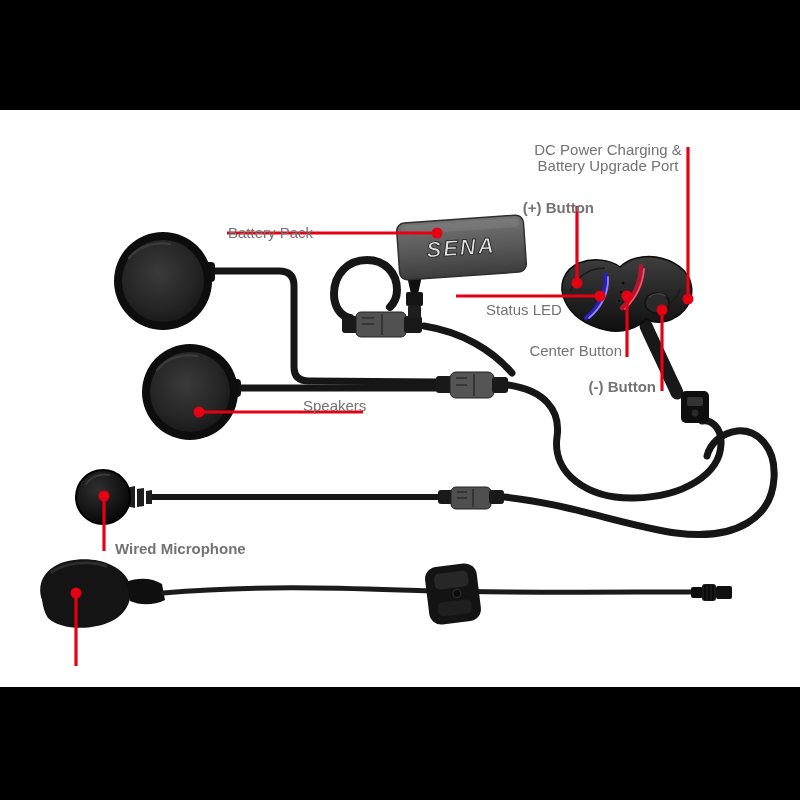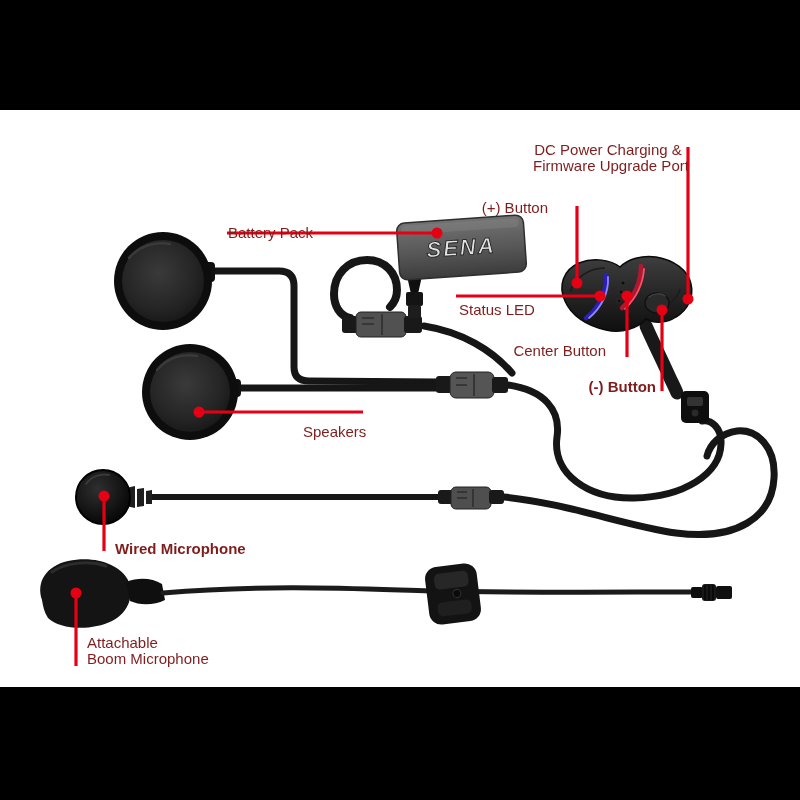--- a/index.html
+++ b/index.html
@@ -6,21 +6,21 @@
   .screenshot {
     position:relative; width:800px; height:800px; margin:0 auto;
     background:#ffffff; overflow:hidden;
     font-family:"Liberation Sans", sans-serif;
   }
   .bar { position:absolute; left:0; width:800px; background:#000; }
   .bar.top { top:0; height:110px; }
   .bar.bottom { top:687px; height:113px; }
   svg.photo { position:absolute; left:0; top:0; }
   .label {
-    position:absolute; font-size:15px; line-height:16px; color:#7f1d1d;
+    position:absolute; font-size:15px; line-height:16px; color:#737373;
     white-space:nowrap;
   }
   .label.center { text-align:center; }
   .label.right { text-align:right; }
   .label span { display:block; }
 </style>
 </head>
 <body>
 
 <div class="screenshot">
@@ -188,37 +188,33 @@
       </g>
       <g>
         <line x1="76" y1="595" x2="76" y2="666"></line>
         <circle cx="76" cy="593" r="5.5" stroke="none"></circle>
       </g>
     </g>
   </svg>
 
   <div class="label center" style="left:533px; top:142px; width:150px;">
     <span>DC Power Charging &amp;</span>
-    <span>Firmware Upgrade Port</span>
+    <span>Battery Upgrade Port</span>
   </div>
 
-  <div class="label right" style="left:428px; top:200px; width:120px;">(+) Button</div>
+  <div class="label right" style="left:474px; top:200px; width:120px;font-weight:bold;">(+) Button</div>
 
   <div class="label" style="left:228px; top:225px;">Battery Pack</div>
 
-  <div class="label" style="left:459px; top:302px;">Status LED</div>
-
-  <div class="label right" style="left:484px; top:343px; width:122px;">Center Button</div>
+  <div class="label" style="left:486px; top:302px;">Status LED</div>
+
+  <div class="label right" style="left:500px; top:343px; width:122px;">Center Button</div>
 
   <div class="label right" style="left:540px; top:379px; width:116px;font-weight:bold;">(-) Button</div>
 
-  <div class="label" style="left:303px; top:424px;">Speakers</div>
+  <div class="label" style="left:303px; top:398px;">Speakers</div>
 
   <div class="label" style="left:115px; top:541px;font-weight:bold;">Wired Microphone</div>
 
-  <div class="label" style="left:87px; top:635px;">
-    <span>Attachable</span>
-    <span>Boom Microphone</span>
-  </div>
 
   <div class="bar top"></div>
   <div class="bar bottom"></div>
 </div>
 
 </body></html>

